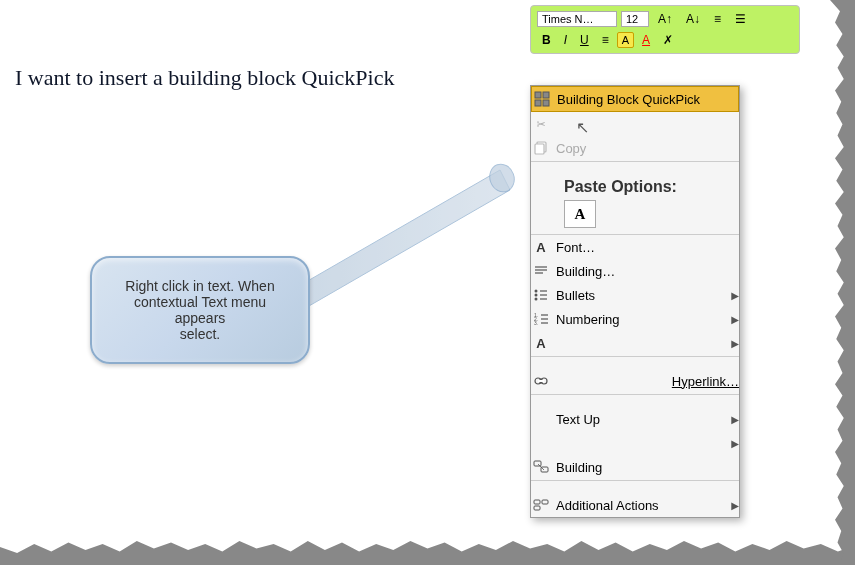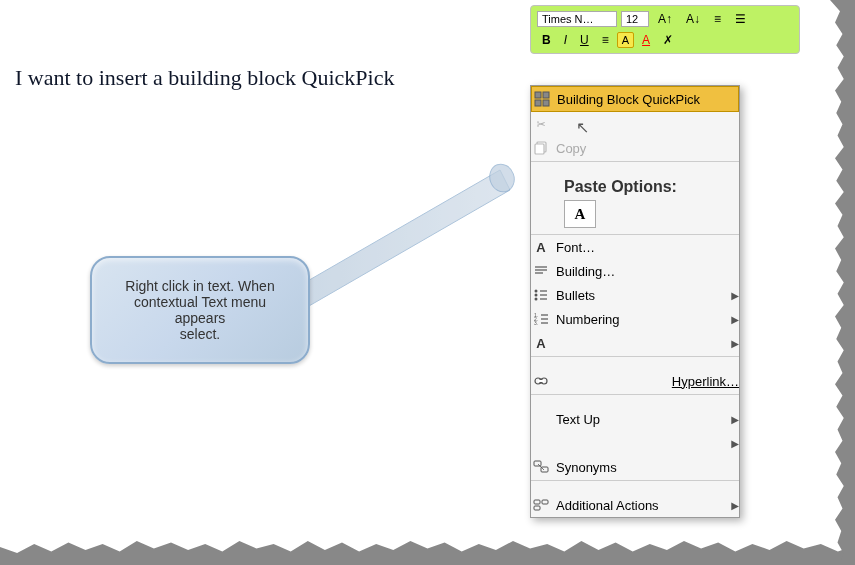--- a/index.html
+++ b/index.html
@@ -416,21 +416,21 @@
   </div>
 
   <div class="menu-item separator-after">
     <span class="menu-icon">
       <svg width="16" height="14" viewBox="0 0 16 14">
         <rect x="1" y="1" width="7" height="5" rx="1" fill="none" stroke="#555" stroke-width="1"></rect>
         <rect x="8" y="7" width="7" height="5" rx="1" fill="none" stroke="#555" stroke-width="1"></rect>
         <line x1="5" y1="4" x2="11" y2="10" stroke="#555" stroke-width="0.8"></line>
       </svg>
     </span>
-    <span class="menu-label">Synonyms</span>
+    <span class="menu-label">Building</span>
   </div>
 
   <div class="menu-item">
     <span class="menu-icon">
       <svg width="16" height="14" viewBox="0 0 16 14">
         <rect x="1" y="2" width="6" height="4" rx="1" fill="none" stroke="#555" stroke-width="1"></rect>
         <rect x="1" y="8" width="6" height="4" rx="1" fill="none" stroke="#555" stroke-width="1"></rect>
         <rect x="9" y="2" width="6" height="4" rx="1" fill="none" stroke="#555" stroke-width="1"></rect>
       </svg>
     </span>

